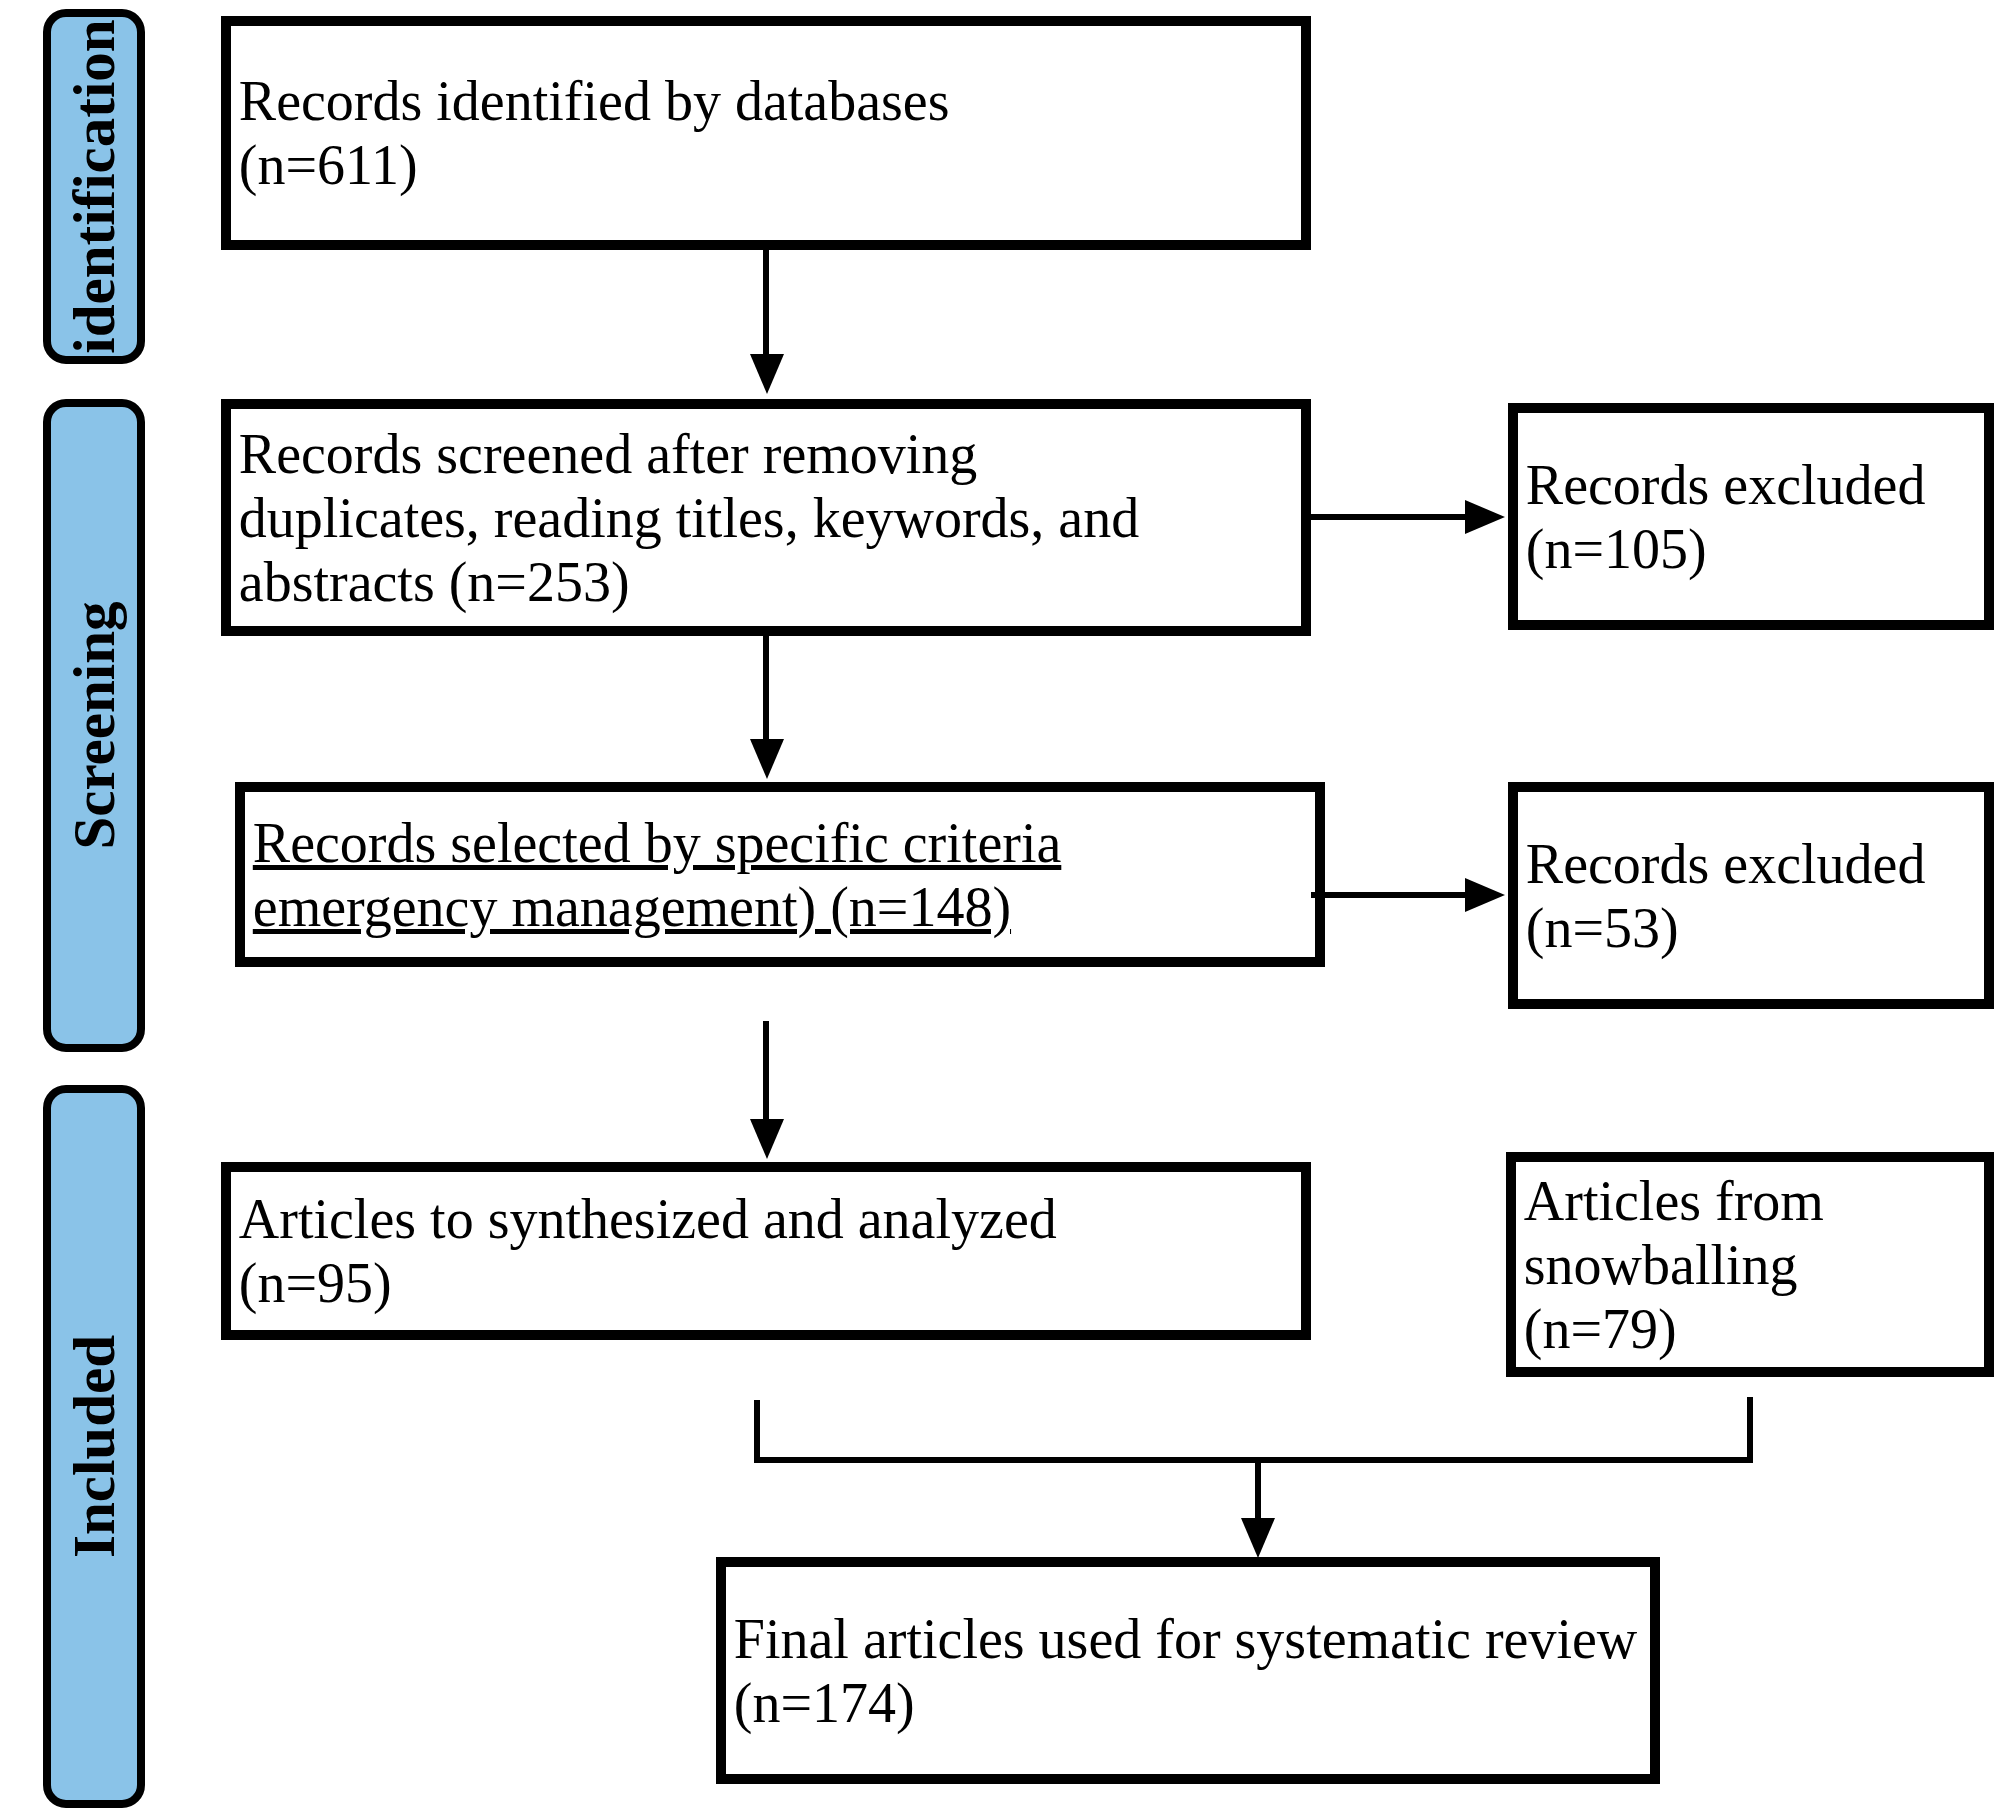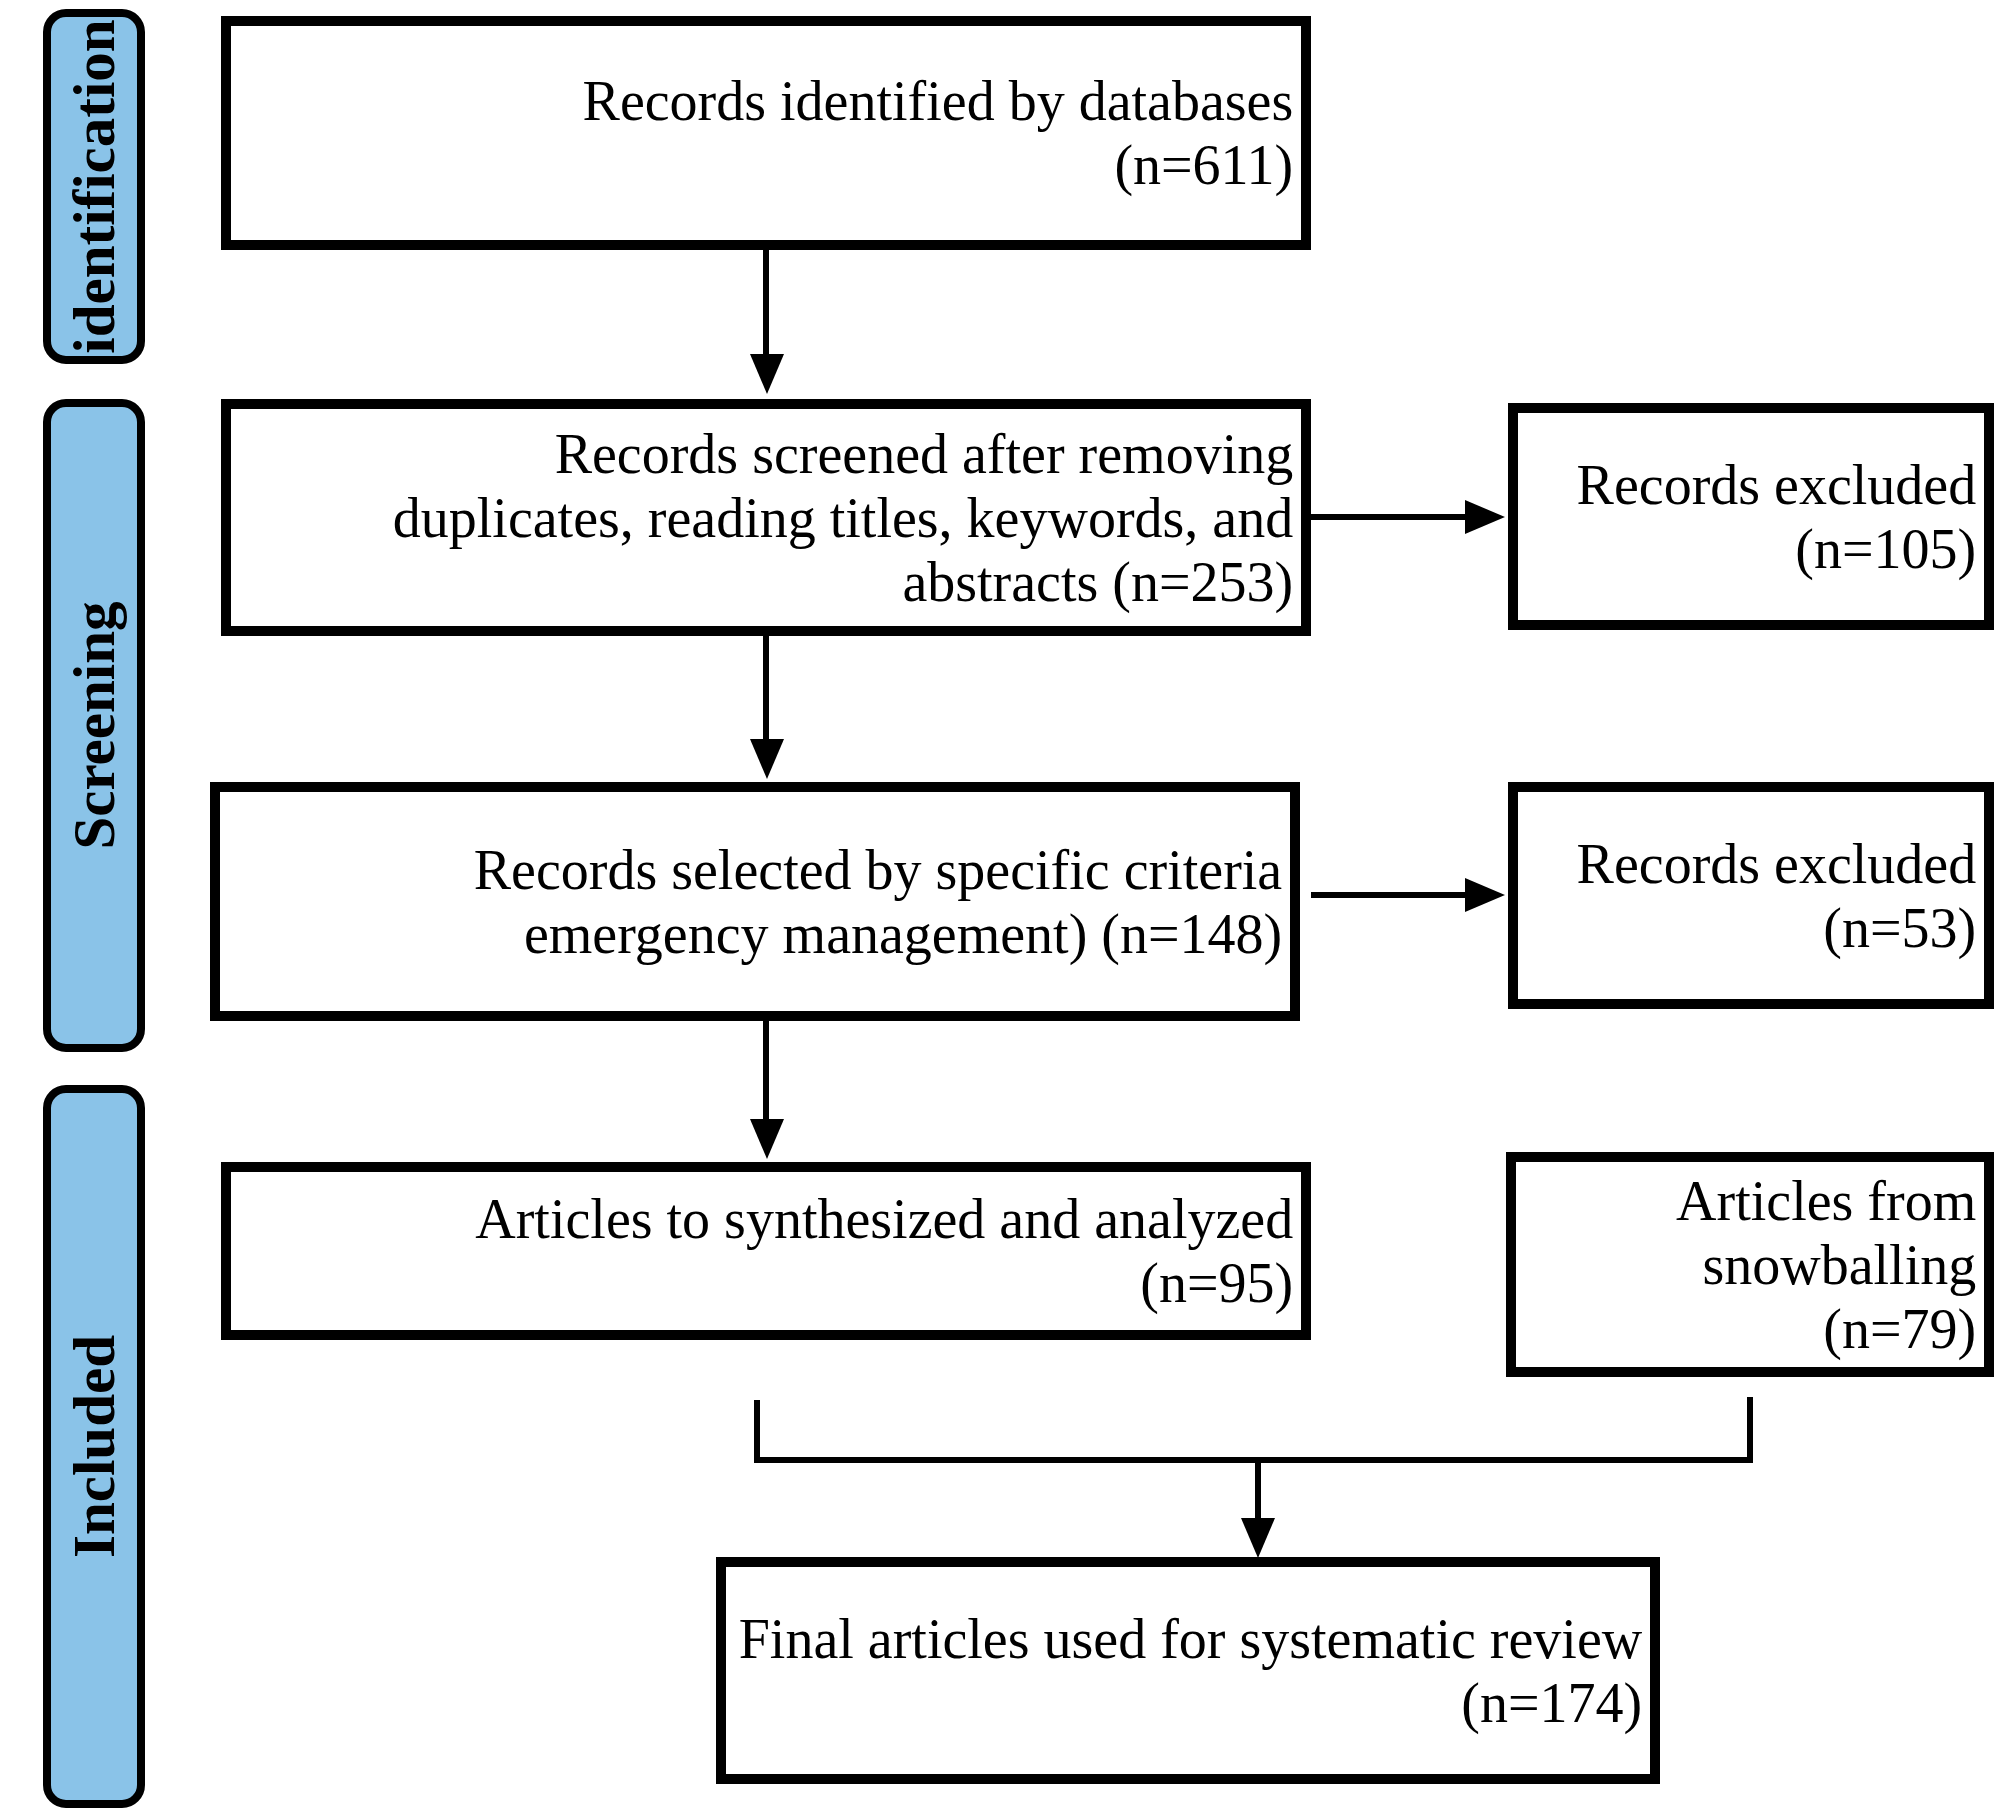--- a/index.html
+++ b/index.html
@@ -40,30 +40,30 @@
   #stage-included       { top: 1085px; height: 723px; }
 
   
   .box {
     position: absolute;
     border: 10px solid #000000;
     background: #ffffff;
     box-sizing: border-box;
     display: flex;
     flex-direction: column;
-    align-items: flex-end;
+    align-items: flex-start;
     justify-content: center;
     text-align: center;
     font-size: 56px;
     line-height: 64px;
     padding: 0 7.8px;
   }
   #box-identified  { left: 221px;  top: 15.5px;   width: 1090px; height: 234px; }
   #box-screened    { left: 221px;  top: 399px;  width: 1090px; height: 237px; }
-  #box-selected    { left: 210px;  top: 782px; width: 1090px; height: 239px; }
+  #box-selected    { left: 235px;  top: 782px; width: 1090px; height: 185px; text-decoration: underline; }
   #box-synthesized { left: 221px;  top: 1162px; width: 1090px; height: 178px; }
   #box-excluded-screening { left: 1508px; top: 403px;  width: 486px; height: 227px; }
   #box-excluded-criteria  { left: 1508px; top: 782px; width: 486px; height: 227px; }
   #box-snowballing        { left: 1506px; top: 1152px; width: 488px; height: 225px; }
   #box-final       { left: 716px;  top: 1557px; width: 944px; height: 227px; }
 
   
   .vline { position: absolute; width: 6.2px; background: #000000; }
   .hline { position: absolute; height: 6.2px; background: #000000; }
   .arrow-down {

